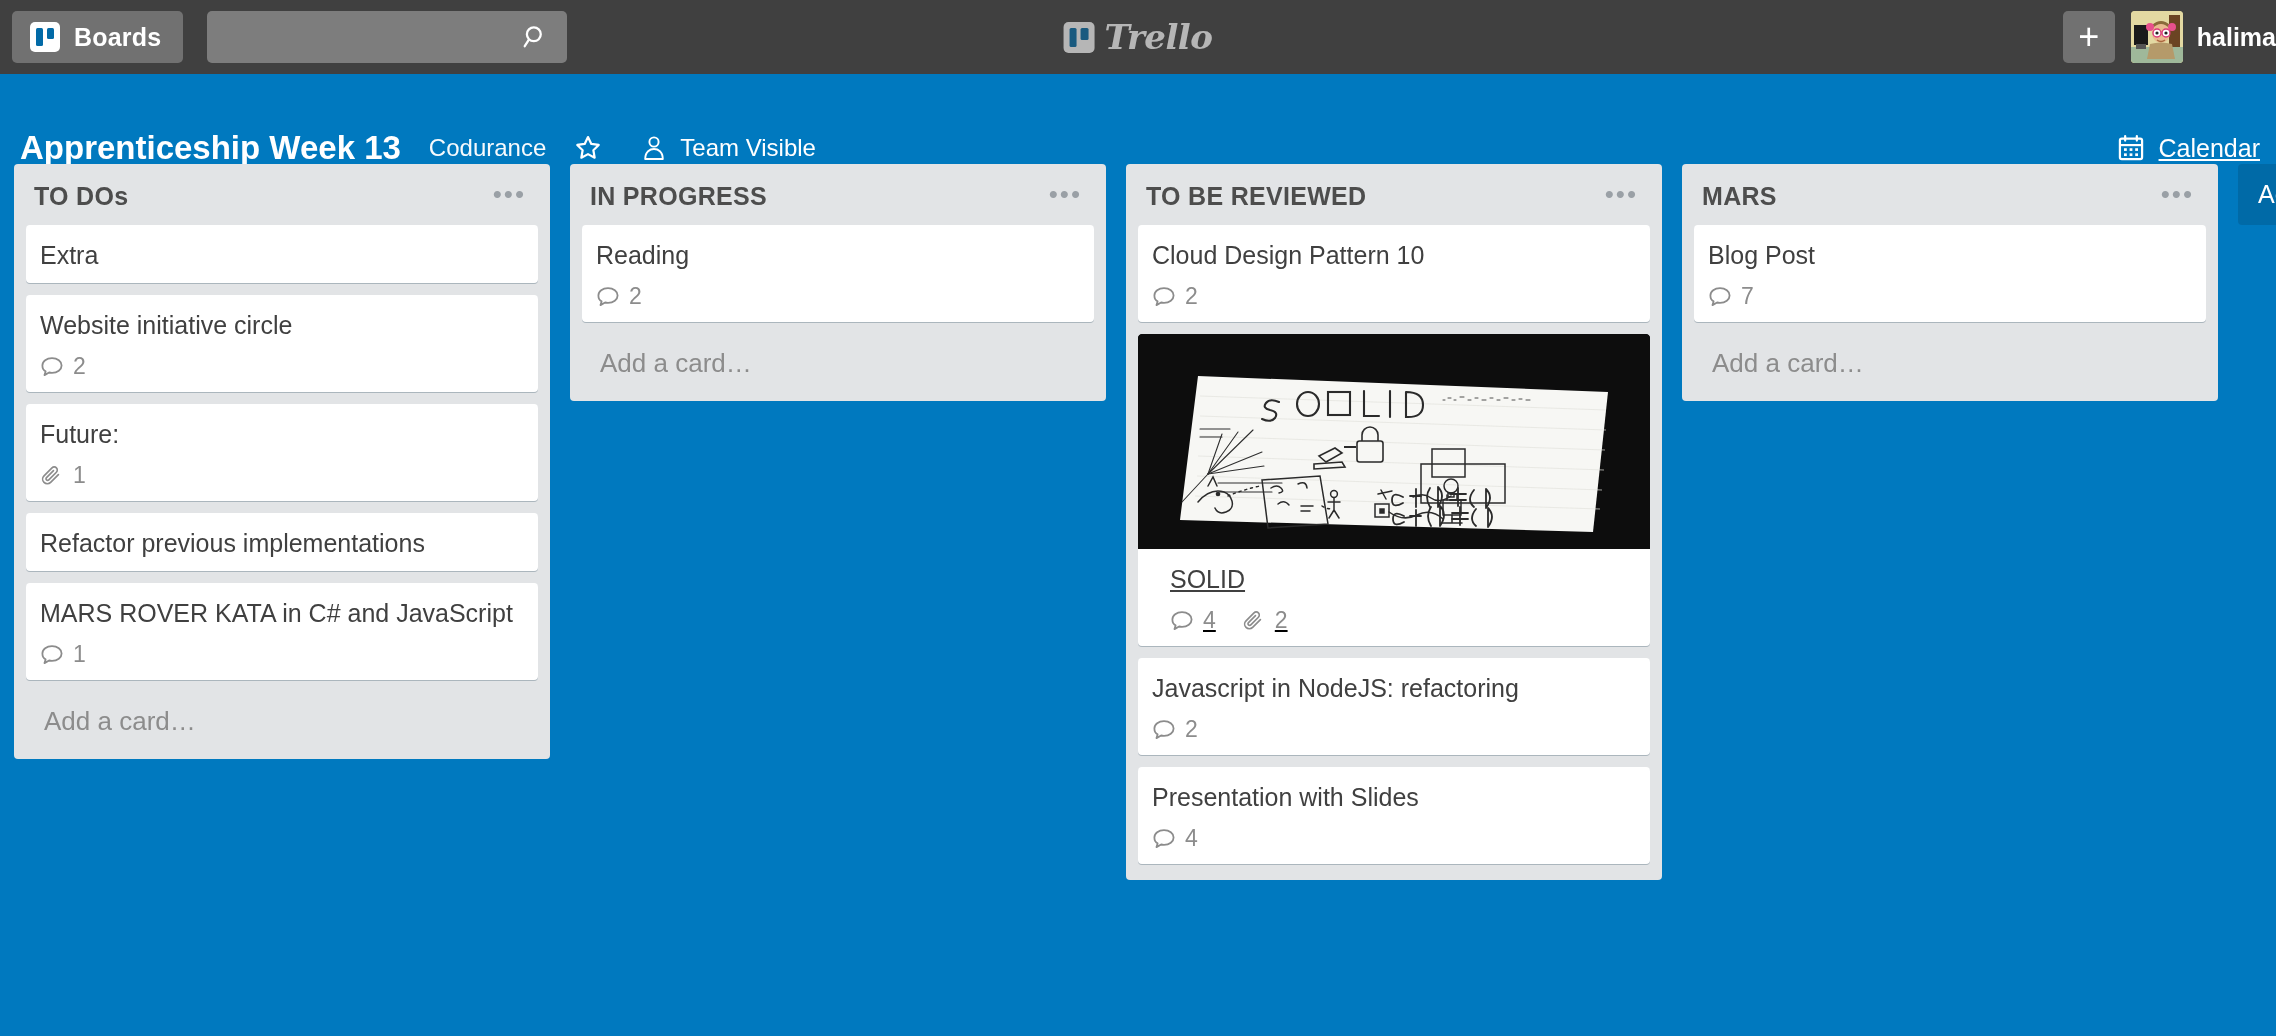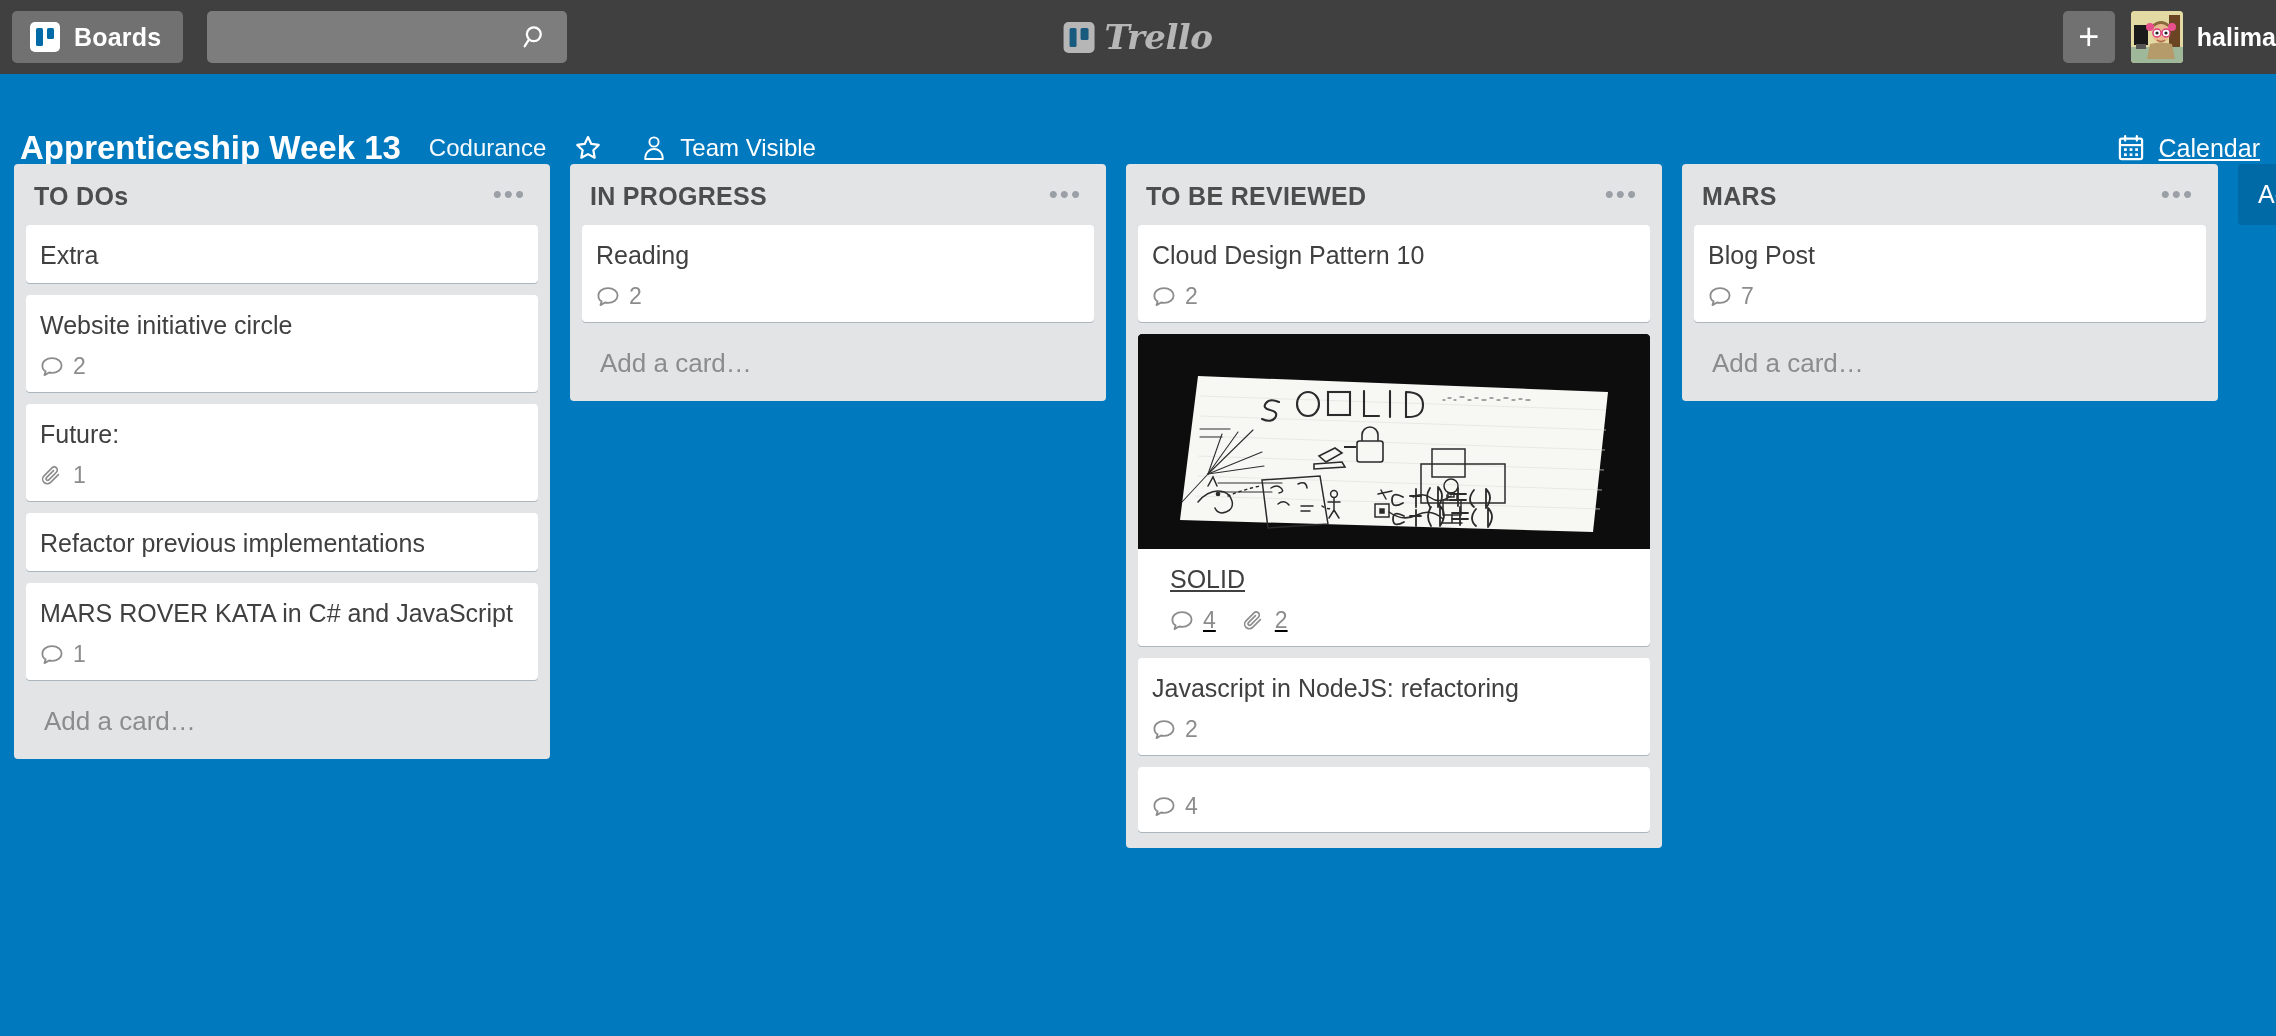--- a/index.html
+++ b/index.html
@@ -545,20 +545,21 @@
           <span class="badge">
             <svg width="24" height="22" viewBox="0 0 24 22">
               <path d="M12 2.2c5.4 0 9.6 3.1 9.6 7.3 0 4.2-4.2 7.3-9.6 7.3-1 0-2-.1-2.9-.3l-4.6 2.6 1.1-3.7C3 14.1 2.4 11.9 2.4 9.5 2.4 5.3 6.6 2.2 12 2.2z" fill="none" stroke="#8c8c8c" stroke-width="1.8" stroke-linejoin="round"></path>
             </svg>
             <span>2</span>
           </span>
         </div>
       </div>
 
       <div class="card">
+        <div class="card-title">Presentation with Slides</div>
         <div class="card-badges">
           <span class="badge">
             <svg width="24" height="22" viewBox="0 0 24 22">
               <path d="M12 2.2c5.4 0 9.6 3.1 9.6 7.3 0 4.2-4.2 7.3-9.6 7.3-1 0-2-.1-2.9-.3l-4.6 2.6 1.1-3.7C3 14.1 2.4 11.9 2.4 9.5 2.4 5.3 6.6 2.2 12 2.2z" fill="none" stroke="#8c8c8c" stroke-width="1.8" stroke-linejoin="round"></path>
             </svg>
             <span>4</span>
           </span>
         </div>
       </div>
 

